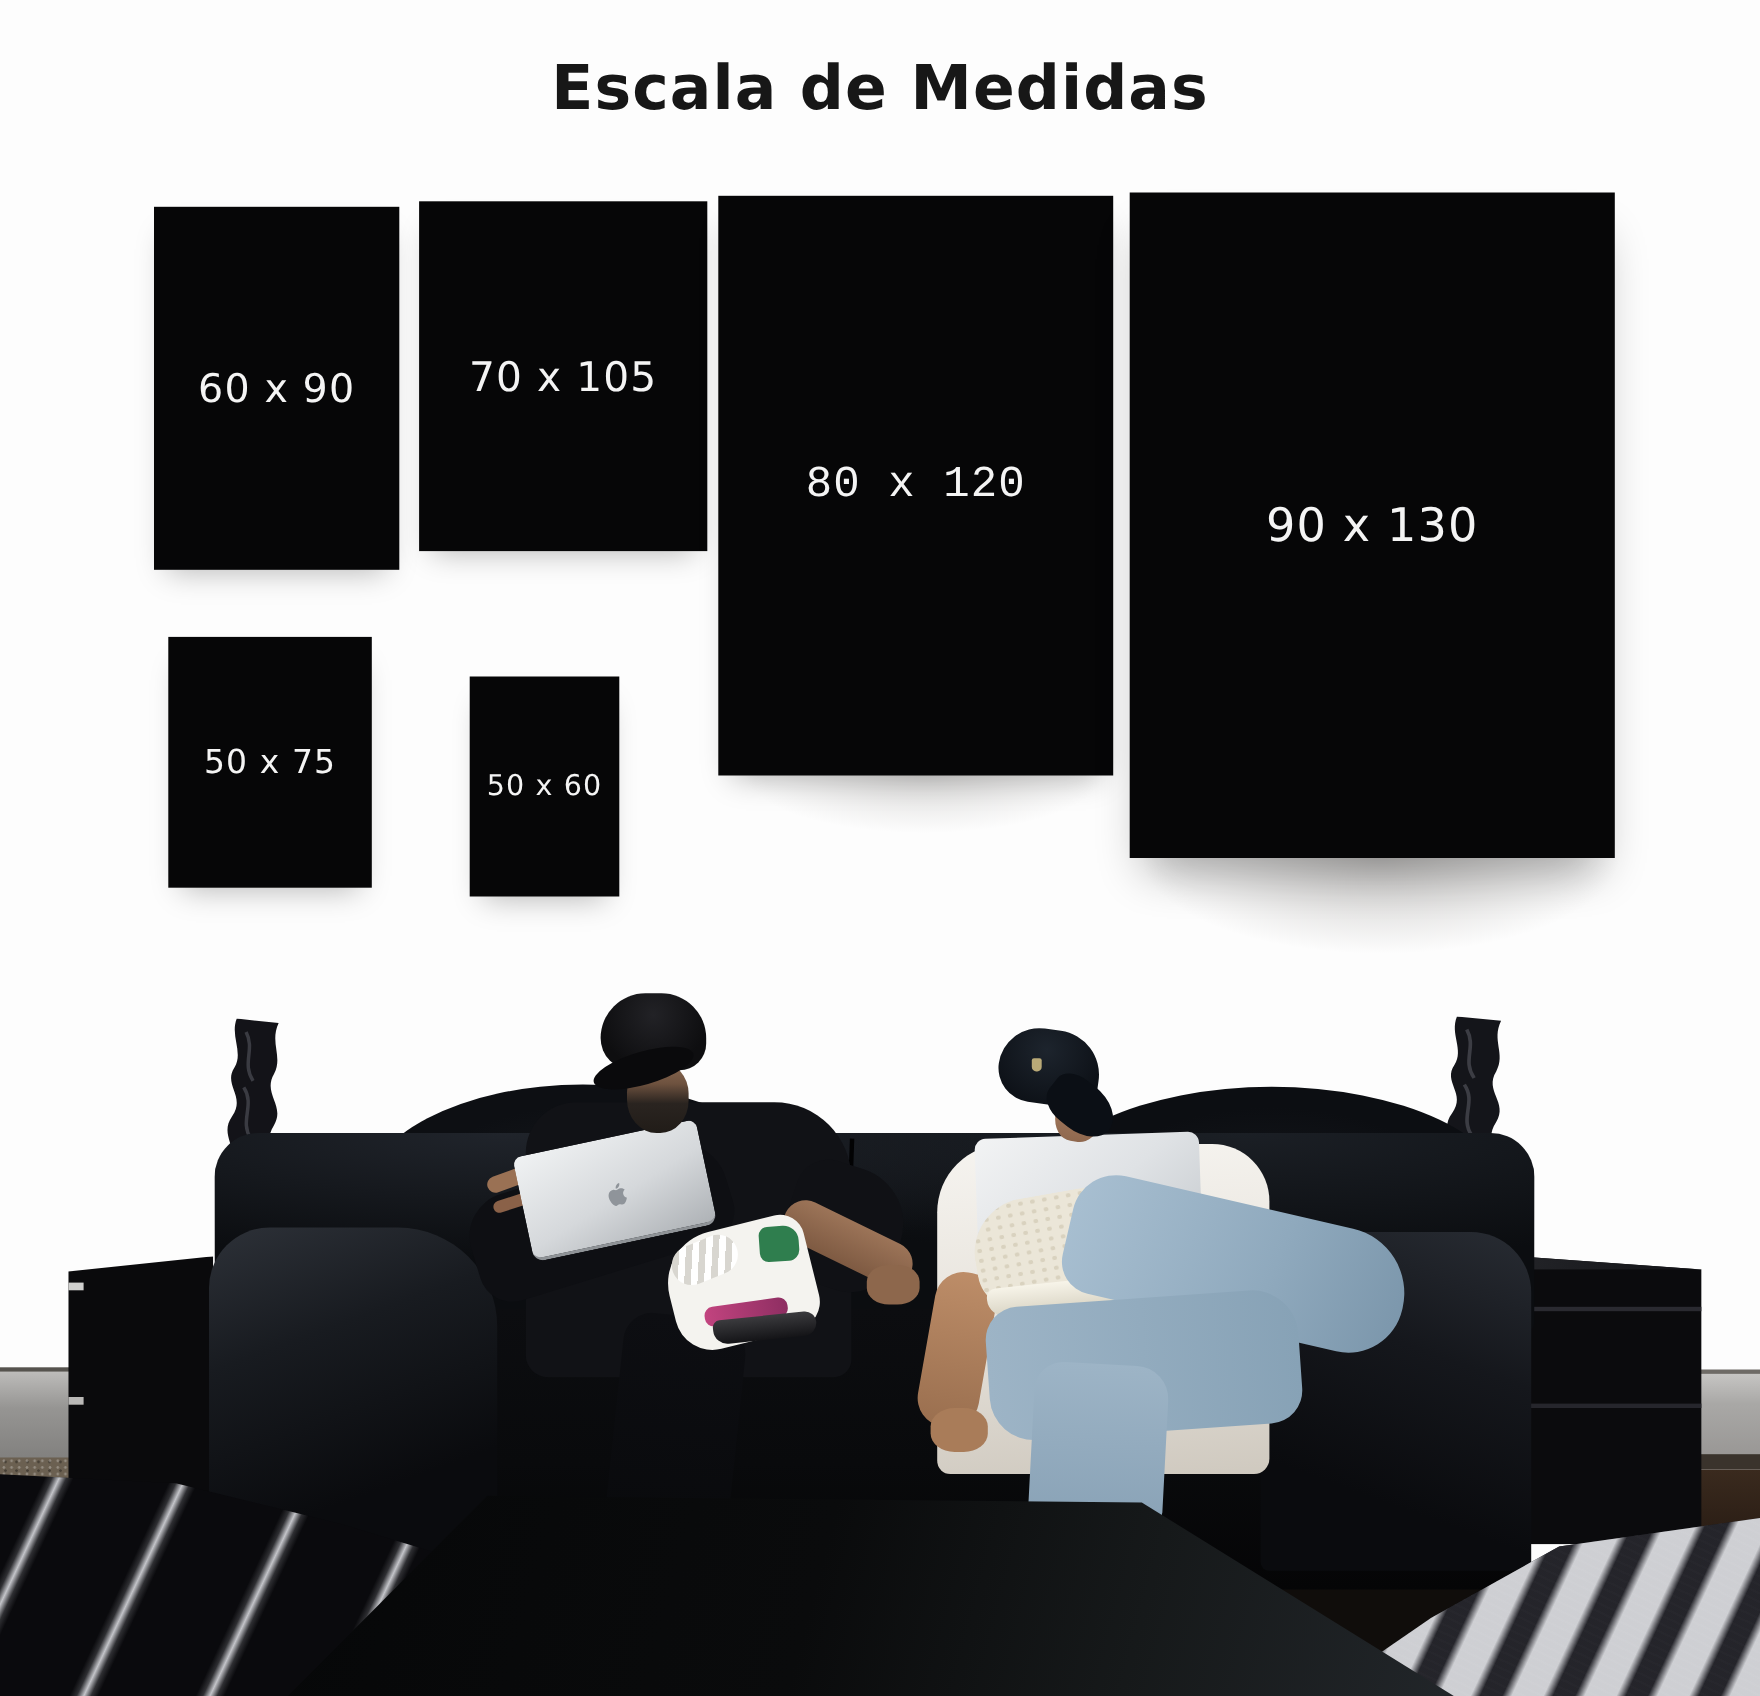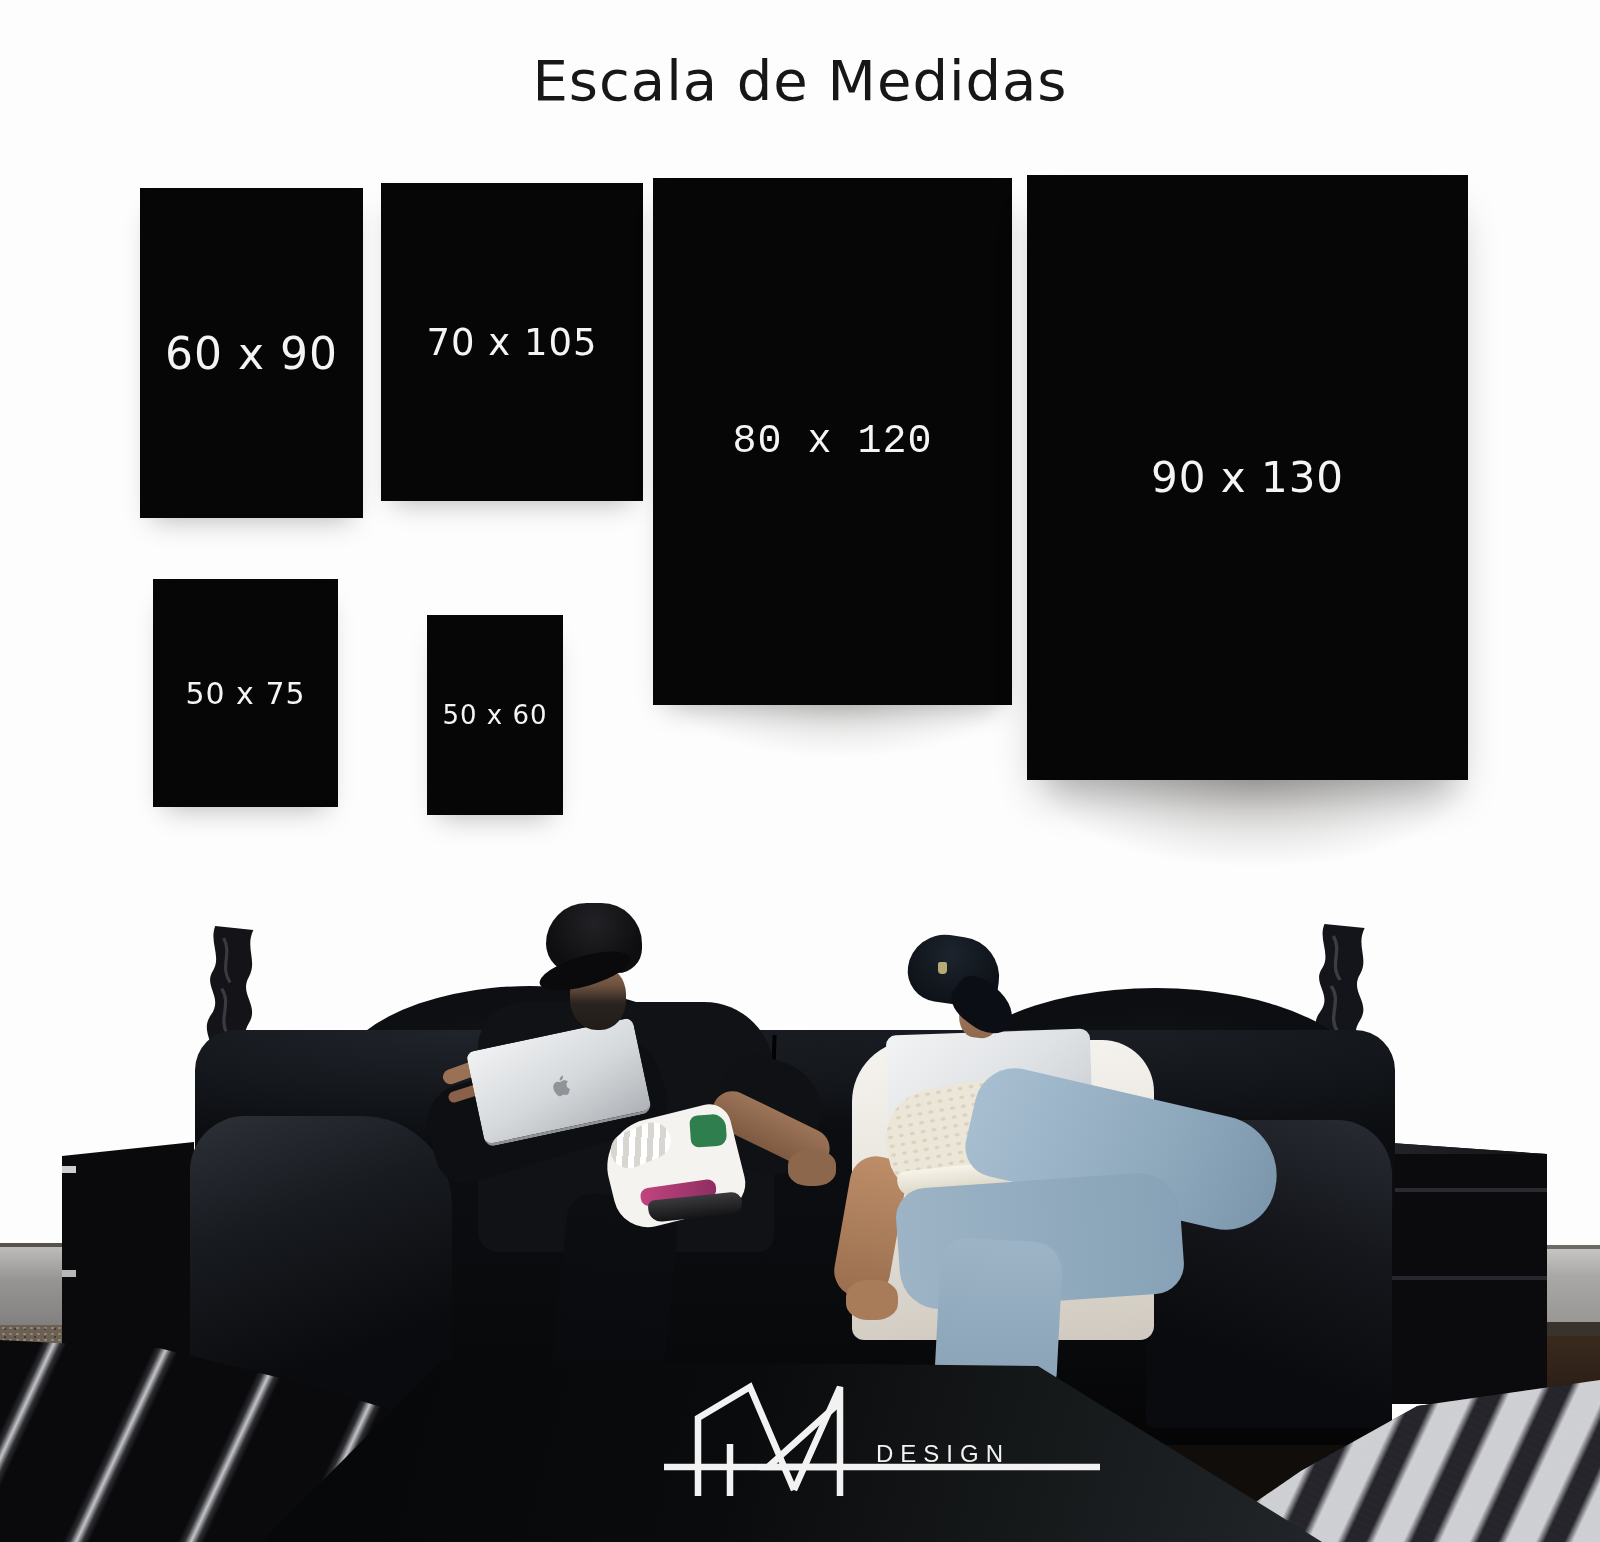--- a/index.html
+++ b/index.html
@@ -5,30 +5,30 @@
   html,body{margin:0;padding:0;background:#e8e8e8;}
   .page{
     position:relative; width:1600px; height:1542px; overflow:hidden;
     background:#fdfdfd;
     font-family:"DejaVu Sans","Liberation Sans",sans-serif;
   }
   .abs{position:absolute;}
   
   .title{
     left:0; top:48px; width:1600px; text-align:center;
-    font-size:56px; font-weight:400; color:#171717; letter-spacing:1px;
+    font-size:56px; font-weight:700; color:#171717; letter-spacing:1px;
   }
   
   .swatch{
     background:#060607; display:flex; align-items:center; justify-content:center;
     box-shadow:0 14px 26px -12px rgba(0,0,0,0.28);
   }
   .swatch .lbl{color:#f4f4f4; font-weight:400; letter-spacing:1px;}
   .r1{left:140px; top:188px; width:223px; height:330px;}
-  .r1 .lbl{font-size:44px;}
+  .r1 .lbl{font-size:36px;}
   .r2{left:381px; top:183px; width:262px; height:318px;}
   .r2 .lbl{font-size:37px;}
   .r3{left:653px; top:178px; width:359px; height:527px;font-family:Liberation Mono, monospace;}
   .r3 .lbl{font-size:40px;}
   .r4{left:1027px; top:175px; width:441px; height:605px; box-shadow:0 26px 40px -14px rgba(0,0,0,0.32);}
   .r4 .lbl{font-size:42px;}
   .r5{left:153px; top:579px; width:185px; height:228px;}
   .r5 .lbl{font-size:30px;}
   .r6{left:427px; top:615px; width:136px; height:200px;}
   .r6 .lbl{font-size:26px;}
@@ -301,26 +301,14 @@
   <div class="abs jeans-shin2"></div>
   <div class="abs head2"></div>
   <div class="abs cap2"></div>
   <div class="abs cap2-logo"></div>
   <div class="abs brim2"></div>
 
   <div class="abs rug-left"></div>
   <div class="abs rug-right"></div>
 
   <div class="abs coffee-table"></div>
-  <div class="abs brand-lockup">
-    <svg viewBox="0 0 470 130" width="470" height="130">
-      <g stroke="#f2f2f2" stroke-width="6.5" fill="none">
-        <path d="M50,118 L50,40 L102,9 L146,112"></path>
-        <path d="M146,112 L192,9 L192,118"></path>
-        <path d="M190,26 L120,89 L190,89"></path>
-        <path d="M82,66 L82,118"></path>
-        <path d="M16,89 L452,89"></path>
-      </g>
-      <text x="228" y="84" font-size="24" letter-spacing="7" fill="#f2f2f2" font-family="Liberation Sans, DejaVu Sans, sans-serif">DESIGN</text>
-    </svg>
-  </div>
 
 </div>
 
 </body></html>

